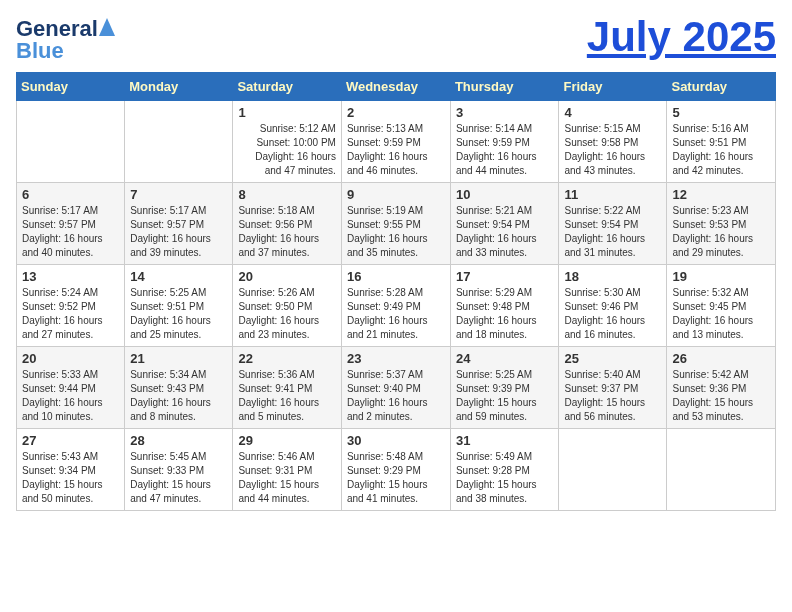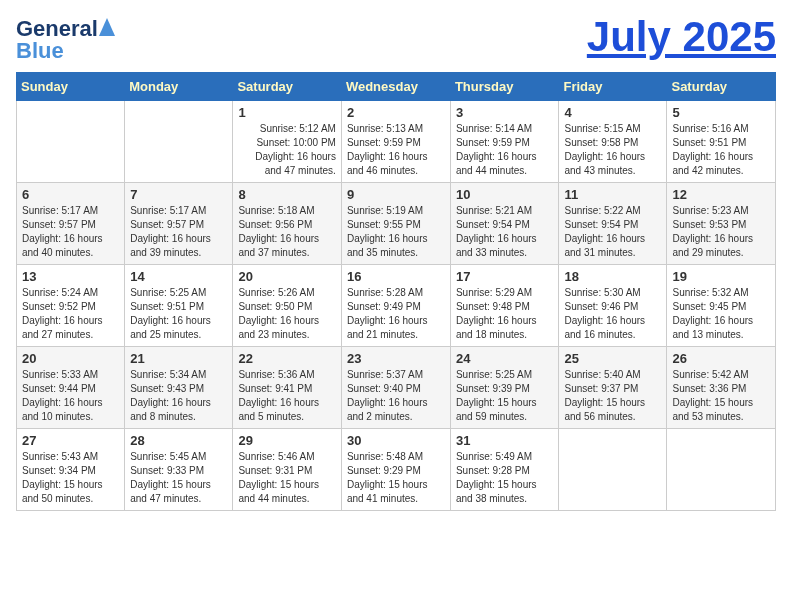--- a/index.html
+++ b/index.html
@@ -289,21 +289,21 @@
         <td>
           <span class="day-num">25</span>
           <div class="day-info" style="white-space: pre-line;">Sunrise: 5:40 AM
 Sunset: 9:37 PM
 Daylight: 15 hours
 and 56 minutes.</div>
         </td>
         <td>
           <span class="day-num">26</span>
           <div class="day-info" style="white-space: pre-line;">Sunrise: 5:42 AM
-Sunset: 3:36 PM
+Sunset: 9:36 PM
 Daylight: 15 hours
 and 53 minutes.</div>
         </td>
       </tr>
       <tr>
         <td>
           <span class="day-num">27</span>
           <div class="day-info" style="white-space: pre-line;">Sunrise: 5:43 AM
 Sunset: 9:34 PM
 Daylight: 15 hours

